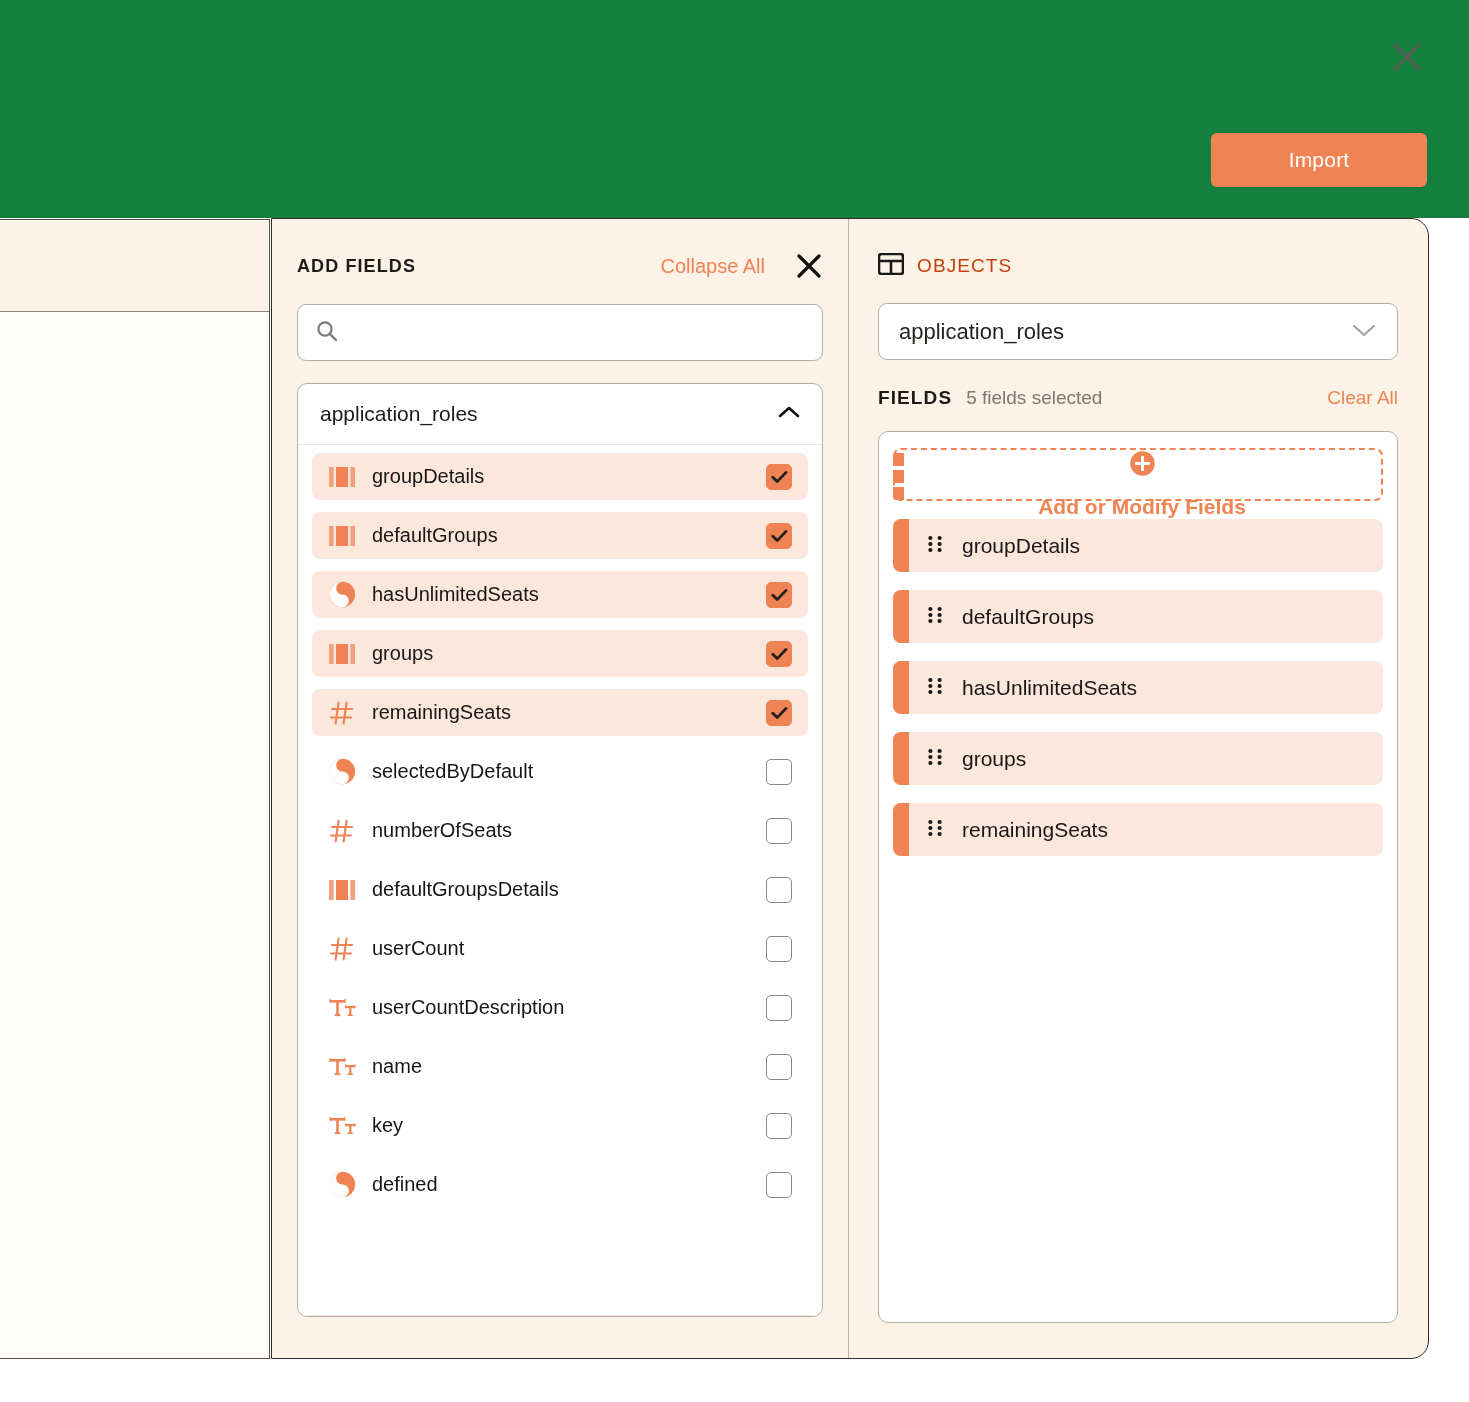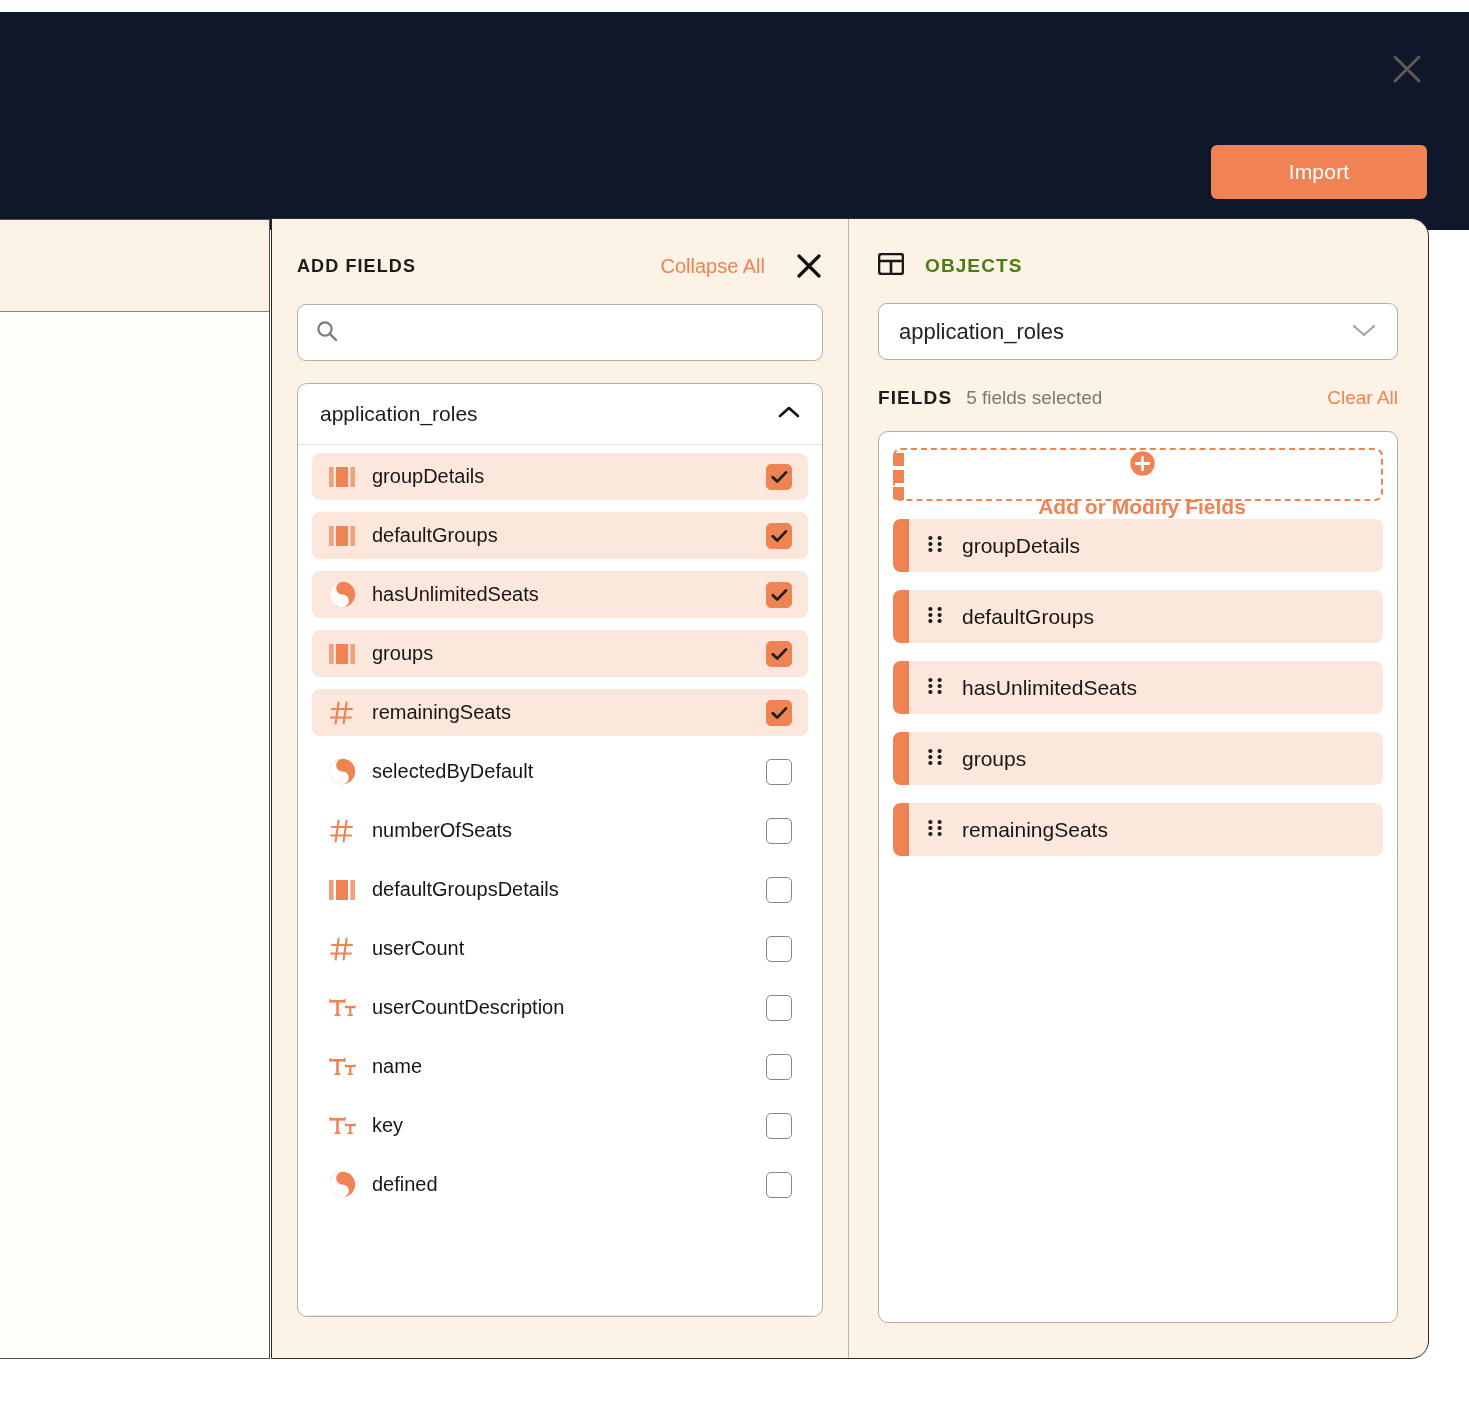--- a/index.html
+++ b/index.html
@@ -7,21 +7,21 @@
   body {
     width:1469px; height:1402px;
     background:#ffffff;
     font-family:"Liberation Sans", sans-serif;
     -webkit-font-smoothing:antialiased;
     position:relative;
     overflow:hidden;
   }
 
   
-  .topbar { position:absolute; left:0; top:12px; width:1469px; height:218px; background:#0f172a; }
+  .topbar { position:absolute; left:0; top:0; width:1469px; height:218px; background:#15803d; }
   .close-x {
     position:absolute; right:43px; top:38px; width:38px; height:38px;
     cursor:pointer;
   }
   .close-x svg { display:block; }
   .import-btn {
     position:absolute; left:1211px; top:133px; width:216px; height:54px;
     background:#ef8354; border:none; border-radius:6px;
     color:#fff; font-size:21px; font-family:"Liberation Sans", sans-serif;
     letter-spacing:.2px; cursor:pointer;
@@ -103,21 +103,21 @@
     width:26px; height:26px; border-radius:5px;
     border:1px solid #8d8781; background:#fff;
     display:flex; align-items:center; justify-content:center;
   }
   .cb.on { background:#ef8354; border-color:#ef8354; }
   .list-divider { height:1px; background:#fbe6dc; margin:6px 6px 0 6px; }
 
   
   .objects-col { flex:1 1 auto; padding:26px 30px 0 29px; position:relative; }
   .ob-head { display:flex; align-items:center; gap:13px; height:42px; }
-  .ob-title { font-size:19px; font-weight:bold; letter-spacing:1.1px; color:#4d7c0f;margin-left:8px; }
+  .ob-title { font-size:19px; font-weight:normal; letter-spacing:1.1px; color:#c2410c; }
 
   .ob-select {
     margin-top:16px; height:57px; background:#fff;
     border:1px solid #b3aea9; border-radius:9px;
     display:flex; align-items:center; padding:0 20px; cursor:pointer;
   }
   .ob-select-val { font-size:22px; color:#26231f; }
   .ob-select-chev { margin-left:auto; }
 
   .fields-bar { display:flex; align-items:baseline; margin-top:27px; height:30px; }

